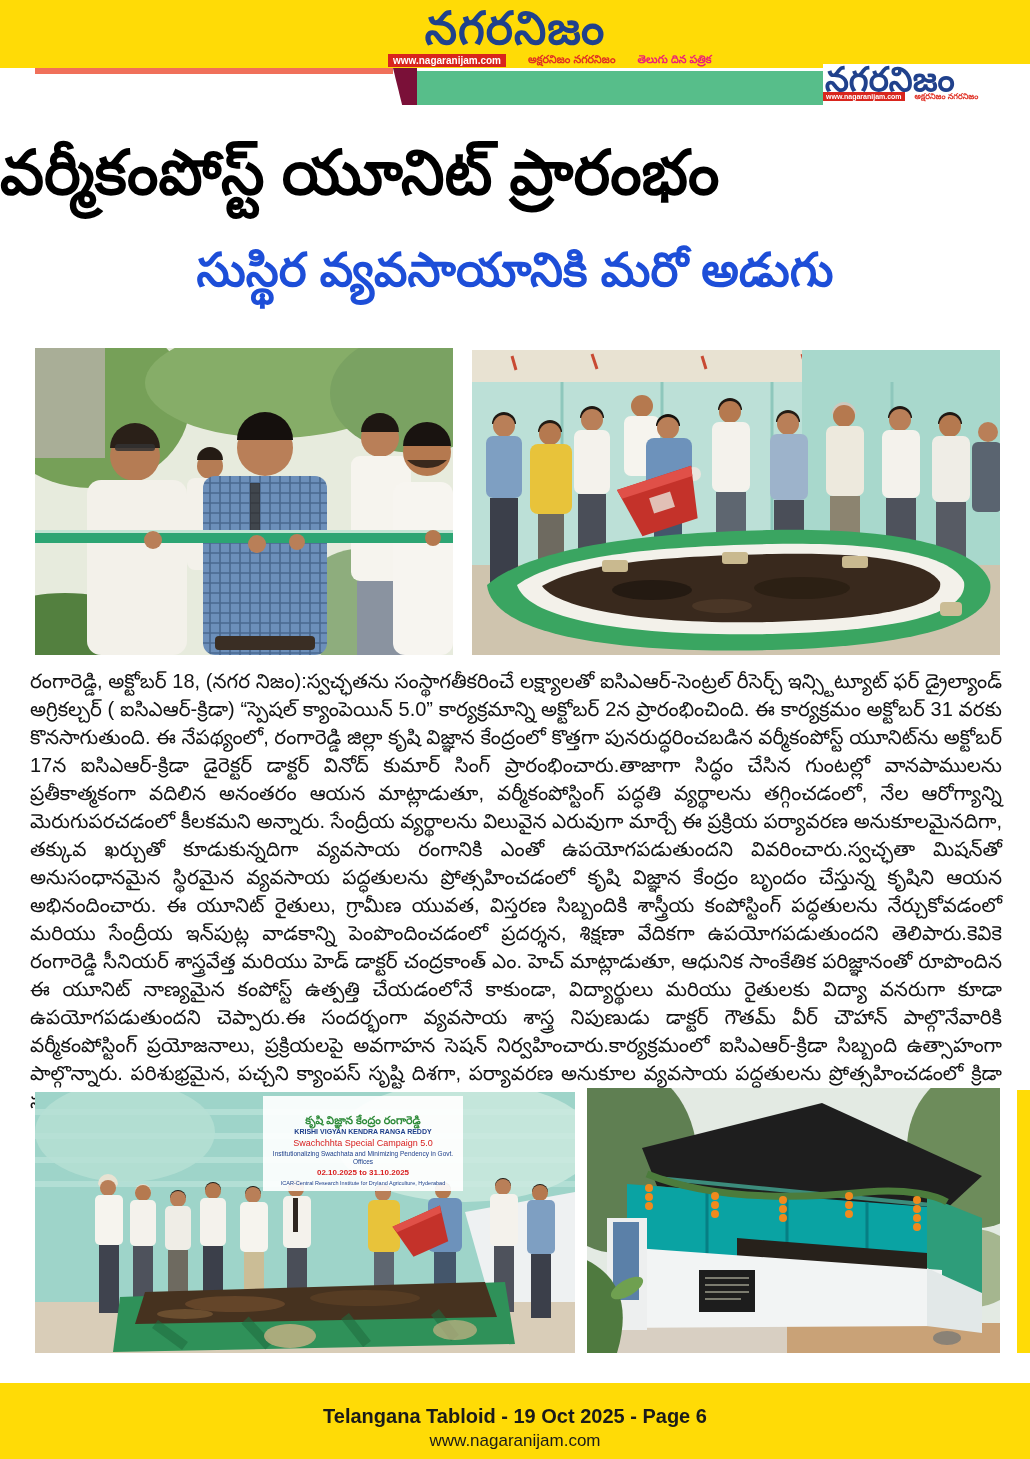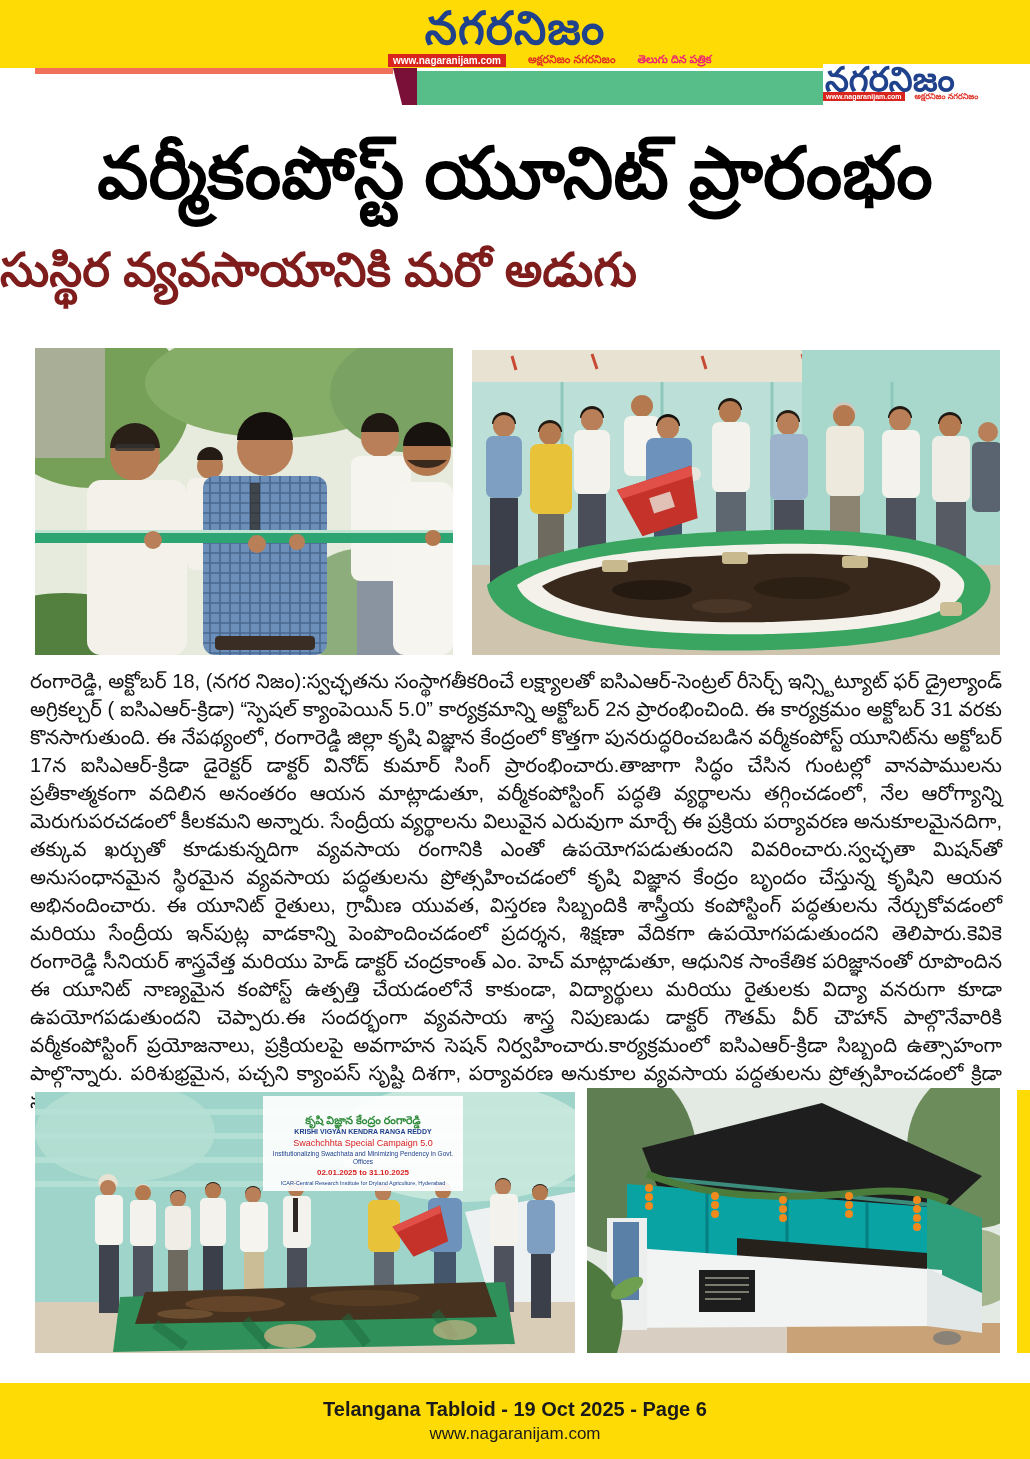--- a/index.html
+++ b/index.html
@@ -20,23 +20,23 @@
   .wedge{position:absolute;top:68px;left:393px;width:24px;height:37px;background:#7A1038;
          clip-path:polygon(0 0,100% 0,100% 100%,38% 100%);}
   .bar-green{position:absolute;top:71px;left:417px;width:613px;height:34px;background:#57BE8A;}
   .corner-masthead{position:absolute;top:64px;left:823px;width:207px;height:43px;background:#ffffff;overflow:hidden;}
   .corner-title{font-size:34px;font-weight:bold;color:#20418C;line-height:30px;white-space:nowrap;margin-left:2px;}
   .corner-subrow{display:flex;gap:10px;align-items:center;margin-top:-2px;}
   .corner-chip{background:#D9251D;color:#fff;font-size:7px;font-weight:bold;padding:0 3px;line-height:9px;}
   .corner-tag{color:#E03024;font-size:8px;font-weight:bold;line-height:9px;white-space:nowrap;}
 
   
-  .headline{position:absolute;top:118px;left:0;width:1030px;text-align:center;color:#000;
-            font-size:72px;font-weight:bold;line-height:110px;}
-  .subheadline{position:absolute;top:230px;left:0;width:1030px;text-align:left;color:#7f1d1d;
+  .headline{position:absolute;top:118px;left:0;width:1030px;color:#000;
+            font-size:62px;font-weight:bold;line-height:110px;}
+  .subheadline{position:absolute;top:230px;left:0;width:1030px;text-align:center;color:#1d4ed8;
             font-size:47px;font-weight:bold;line-height:80px;}
 
   
   .photo{position:absolute;overflow:hidden;background:#dfe5da;}
   .photo svg{display:block;}
   #photo-ribbon{left:35px;top:348px;width:418px;height:307px;}
   #photo-bed-group{left:472px;top:350px;width:528px;height:305px;}
   #photo-campaign{left:35px;top:1092px;width:540px;height:261px;}
   #photo-unit{left:587px;top:1088px;width:413px;height:265px;}
   .edge-strip{position:absolute;right:0;top:1090px;width:13px;height:263px;background:#FFDB06;}
@@ -50,21 +50,21 @@
   .banner .b4{color:#20418C;font-size:6.5px;line-height:8px;margin-top:1px;}
   .banner .b5{color:#D82020;font-size:8px;font-weight:bold;line-height:10px;margin-top:2px;}
   .banner .b6{color:#20418C;font-size:5.5px;line-height:7px;margin-top:2px;}
 
   
   .article{position:absolute;top:667px;left:30px;width:972px;font-size:20px;line-height:28px;
            text-align:justify;color:#141414;}
 
   
   .footer{position:absolute;top:1383px;left:0;width:1030px;height:76px;background:#FFDB06;text-align:center;}
-  .footer-line1{margin-top:13px;font-size:20px;font-weight:bold;color:#1A1A1A;line-height:26px;}
+  .footer-line1{margin-top:20px;font-size:20px;font-weight:bold;color:#1A1A1A;line-height:26px;}
   .footer-line2{font-size:17px;color:#1A1A1A;line-height:24px;}
 </style>
 </head>
 <body>
 
 <div class="page">
 
   <div class="masthead-band">
     <div class="masthead-title">నగరనిజం</div>
     <div class="masthead-subrow">
@@ -321,21 +321,21 @@
       <path d="M120 232l30 22M210 228l24 26M310 224l22 28M400 220l20 26" stroke="#1F6B3F" stroke-width="10" opacity="0.55"></path>
       <ellipse cx="255" cy="244" rx="26" ry="12" fill="#C9B284" opacity="0.8"></ellipse>
       <ellipse cx="420" cy="238" rx="22" ry="10" fill="#C9B284" opacity="0.7"></ellipse>
     </svg>
 
     <div class="banner">
       <div class="b1">కృషి విజ్ఞాన కేంద్రం రంగారెడ్డి</div>
       <div class="b2">KRISHI VIGYAN KENDRA RANGA REDDY</div>
       <div class="b3">Swachchhta Special Campaign 5.0</div>
       <div class="b4">Institutionalizing Swachhata and Minimizing Pendency in Govt. Offices</div>
-      <div class="b5">02.01.2025 to 31.10.2025</div>
+      <div class="b5">02.10.2025 to 31.10.2025</div>
       <div class="b6">ICAR-Central Research Institute for Dryland Agriculture, Hyderabad</div>
     </div>
   </div>
 
   <div class="photo" id="photo-unit">
     <svg width="413" height="265" viewBox="0 0 413 265">
       <rect width="413" height="265" fill="#E3EAE3"></rect>
       <ellipse cx="30" cy="70" rx="80" ry="95" fill="#5F7F52"></ellipse>
       <ellipse cx="390" cy="60" rx="70" ry="80" fill="#6D8C5B"></ellipse>
       <ellipse cx="380" cy="180" rx="55" ry="40" fill="#8AA06B" opacity="0.7"></ellipse>

